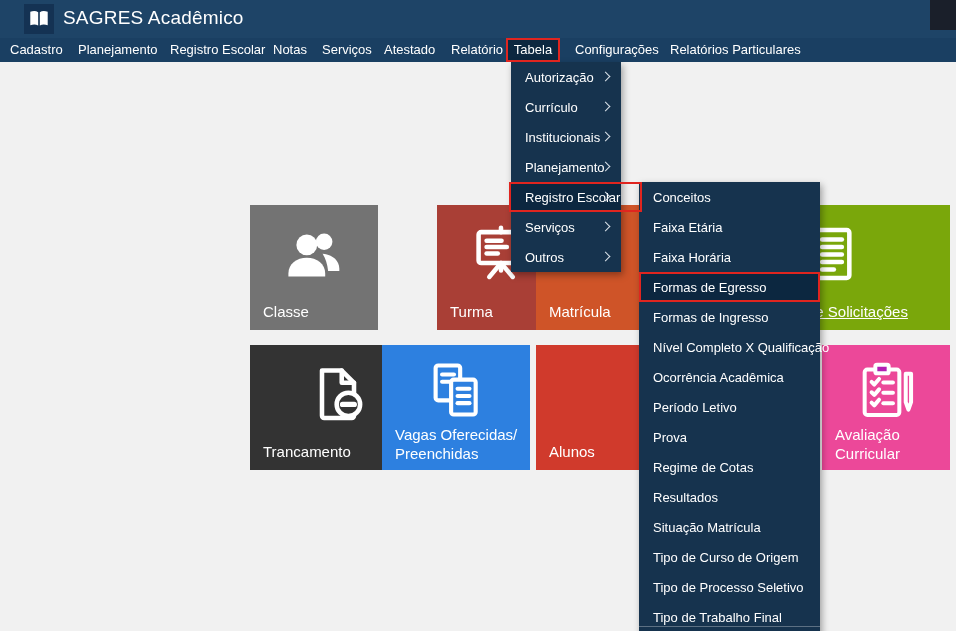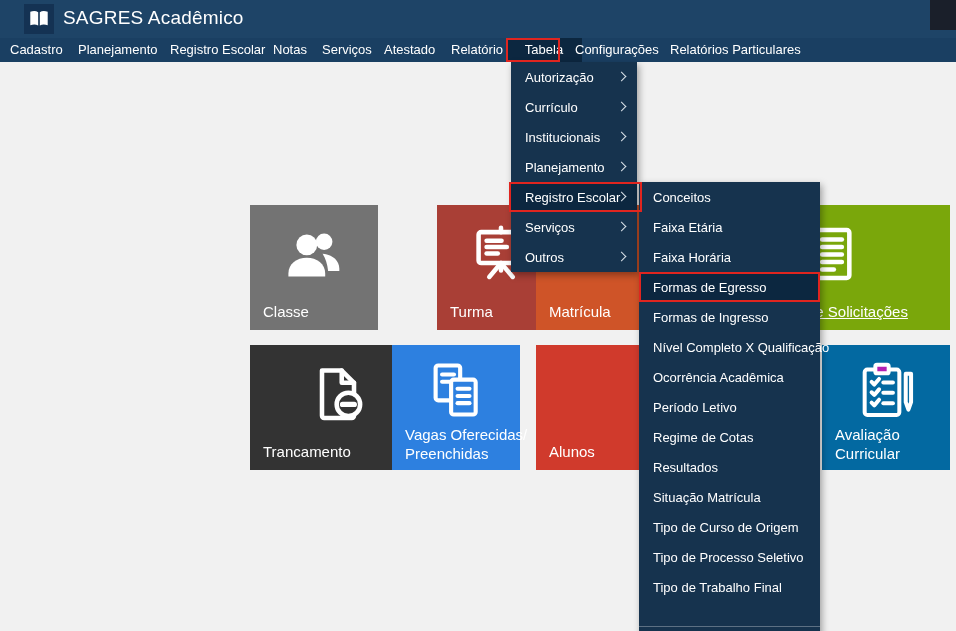--- a/index.html
+++ b/index.html
@@ -16,26 +16,26 @@
   
   .menubar{position:absolute; left:0; top:38px; width:956px; height:24px; background:#1a3f62;}
   .mb-item{position:absolute; top:0; height:24px; line-height:24px; color:#ffffff; font-size:13px; white-space:nowrap; cursor:default;}
   .mb-item:nth-of-type(1){left:10px;}
   .mb-item:nth-of-type(2){left:78px;}
   .mb-item:nth-of-type(3){left:170px;}
   .mb-item:nth-of-type(4){left:273px;}
   .mb-item:nth-of-type(5){left:322px;}
   .mb-item:nth-of-type(6){left:384px;}
   .mb-item:nth-of-type(7){left:451px;}
-  .mb-item.selected{left:506px; width:76px; text-align:center; background:#0c2944;}
+  .mb-item.selected{left:506px; width:54px; text-align:center; background:#0c2944;}
   .mb-item:nth-of-type(9){left:575px;}
   .mb-item:nth-of-type(10){left:670px;}
   
   .panel{position:absolute; background:#16334e; box-shadow:2px 3px 7px rgba(0,0,0,.35); z-index:10;}
-  .dropdown{left:511px; top:62px; width:126px;}
+  .dropdown{left:511px; top:62px; width:110px;}
   .submenu{left:639px; top:182px; width:181px; height:456px;}
   .menu-item{position:relative; height:30px; display:flex; align-items:center; padding-left:14px; box-sizing:border-box;
              color:#ffffff; font-size:13px; white-space:nowrap; cursor:default;}
   .menu-item.selected{background:#0c2740;}
   .chev{position:absolute; right:12px; top:50%; width:6px; height:6px; margin-top:-4px;
         border-top:1.6px solid #dbe3ea; border-right:1.6px solid #dbe3ea; transform:rotate(45deg);}
   .submenu-divider{position:absolute; left:0; top:444px; width:100%; height:1px; background:rgba(255,255,255,.30);}
   
   .annotation-box{position:absolute; border:2px solid #e0251f; box-sizing:border-box; z-index:30; pointer-events:none;}
   .ann-tabela{left:506px; top:38px; width:54px; height:24px;}
@@ -46,21 +46,21 @@
   .tile .tlabel{position:absolute; left:13px; bottom:9px; color:#ffffff; font-size:15px; line-height:19px; white-space:nowrap;}
   .tile .ticon{position:absolute; top:17px; left:50%; width:64px; height:64px; margin-left:-32px; display:block;}
   .row1{top:205px;} .row2{top:345px;}
   .t-classe{left:250px;}
   .t-turma{left:393px;margin-left:44px;}
   .t-matricula{left:536px;}
   .t-solicitacoes{left:679px; width:271px;}
   .t-solicitacoes .ticon{left:121px; margin-left:0;}
   .t-solicitacoes .tlabel{left:128px;text-decoration:underline;}
   .t-trancamento{left:250px;padding-left:48px;}
-  .t-vagas{left:392px;}
+  .t-vagas{left:382px;padding-left:20px;}
   .t-vagas .ticon{top:14px;}
   .t-vagas .tlabel{bottom:7px;}
   .t-alunos{left:536px; width:271px;}
   .t-avaliacao{left:822px;}
   .t-avaliacao .ticon{top:15px;}
   .t-avaliacao .tlabel{bottom:7px;}
   svg{display:block;}
 </style>
 </head>
 <body>
@@ -138,21 +138,21 @@
         <path d="M13 17.1h4.6"></path>
       </svg>
     </span>
     <span class="tlabel"><span>Vagas Oferecidas/</span><br><span>Preenchidas</span></span>
   </div>
 
   <div class="tile row2 t-alunos" style="background-color: rgb(208, 58, 44);">
     <span class="tlabel">Alunos</span>
   </div>
 
-  <div class="tile row2 t-avaliacao" style="background-color: #0369a1;">
+  <div class="tile row2 t-avaliacao" style="background-color: #ec4899;">
     <span class="ticon">
       <svg viewBox="0 0 24 24" width="64" height="64" fill="none" stroke="#ffffff" stroke-width="1.5" stroke-linecap="round" stroke-linejoin="round">
         <rect x="4" y="3.6" width="13" height="17" rx="1"></rect>
         <rect x="8" y="1.8" width="5" height="3.2" rx="0.6" fill="#b21fb3"></rect>
         <path d="M6.6 8.2l1 1 1.8-2.1"></path>
           <path d="M11 8.4h3.6"></path>
         <path d="M6.6 12.1l1 1 1.8-2.1"></path>
           <path d="M11 12.3h3.6"></path>
         <path d="M6.6 16l1 1 1.8-2.1"></path>
           <path d="M11 16.2h3.6"></path>
@@ -238,20 +238,23 @@
     <div class="menu-item">
         <span>Nível Completo X Qualificação</span>
       </div>
     <div class="menu-item">
         <span>Ocorrência Acadêmica</span>
       </div>
     <div class="menu-item">
         <span>Período Letivo</span>
       </div>
     <div class="menu-item">
+        <span>Prova</span>
+      </div>
+    <div class="menu-item">
         <span>Regime de Cotas</span>
       </div>
     <div class="menu-item">
         <span>Resultados</span>
       </div>
     <div class="menu-item">
         <span>Situação Matrícula</span>
       </div>
     <div class="menu-item">
         <span>Tipo de Curso de Origem</span>

